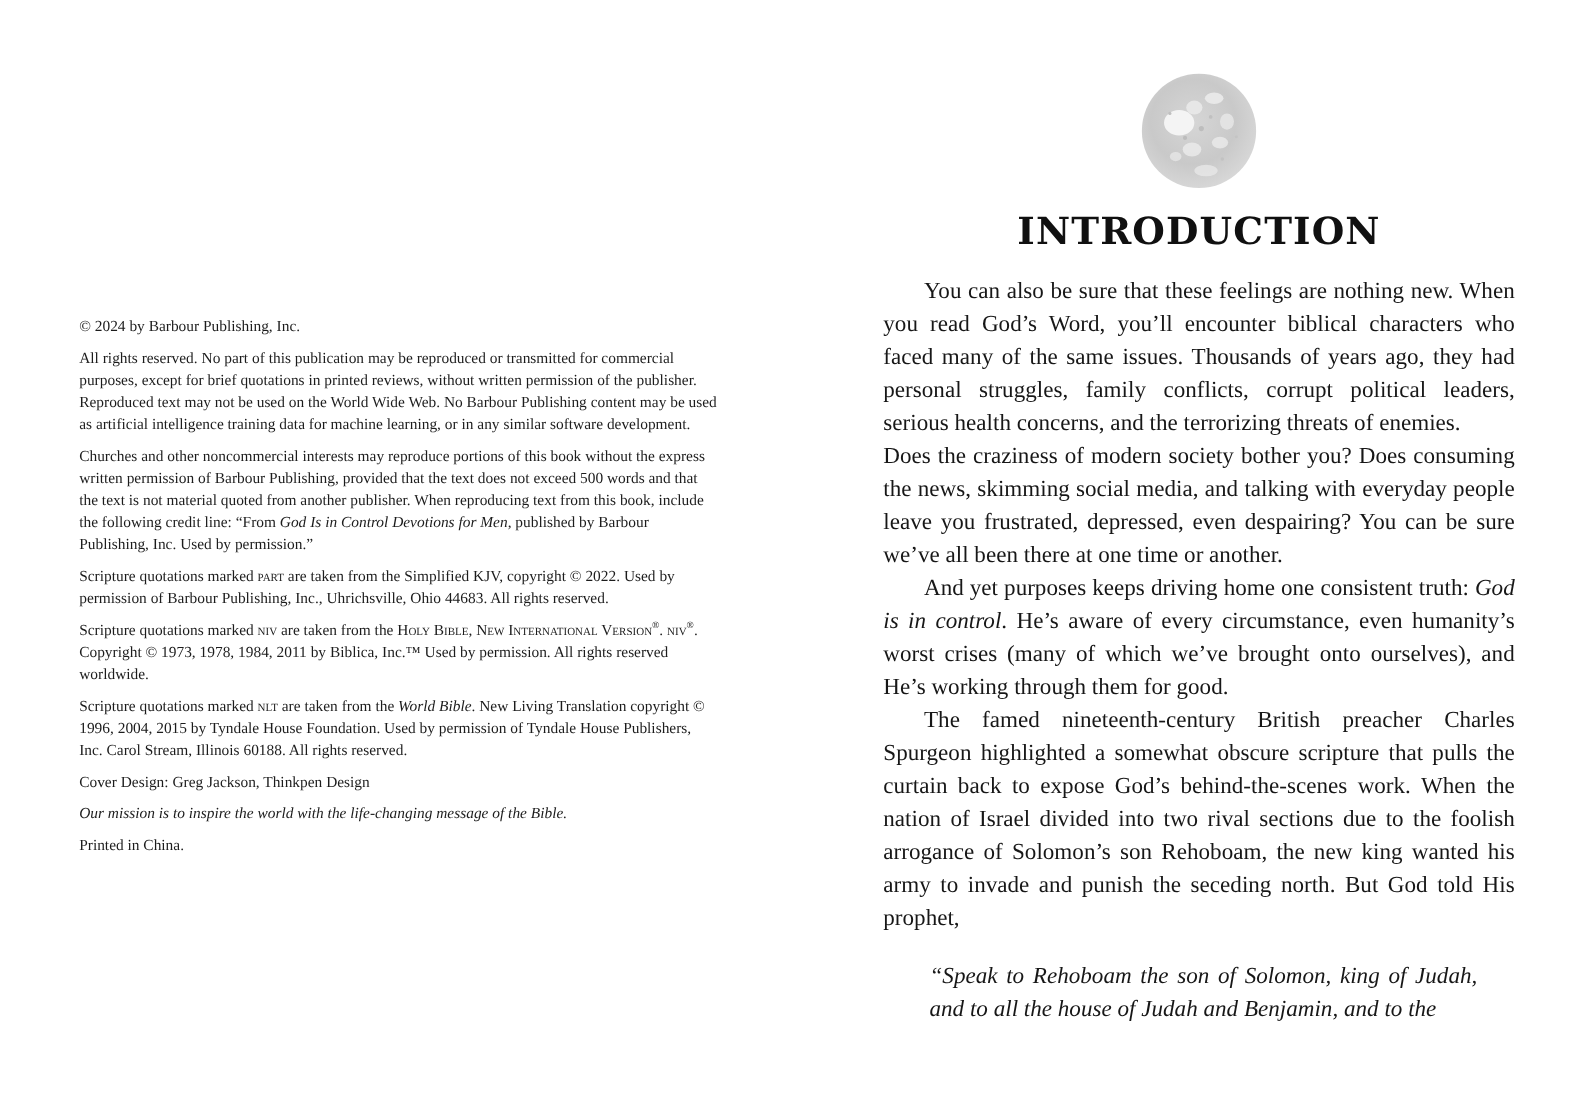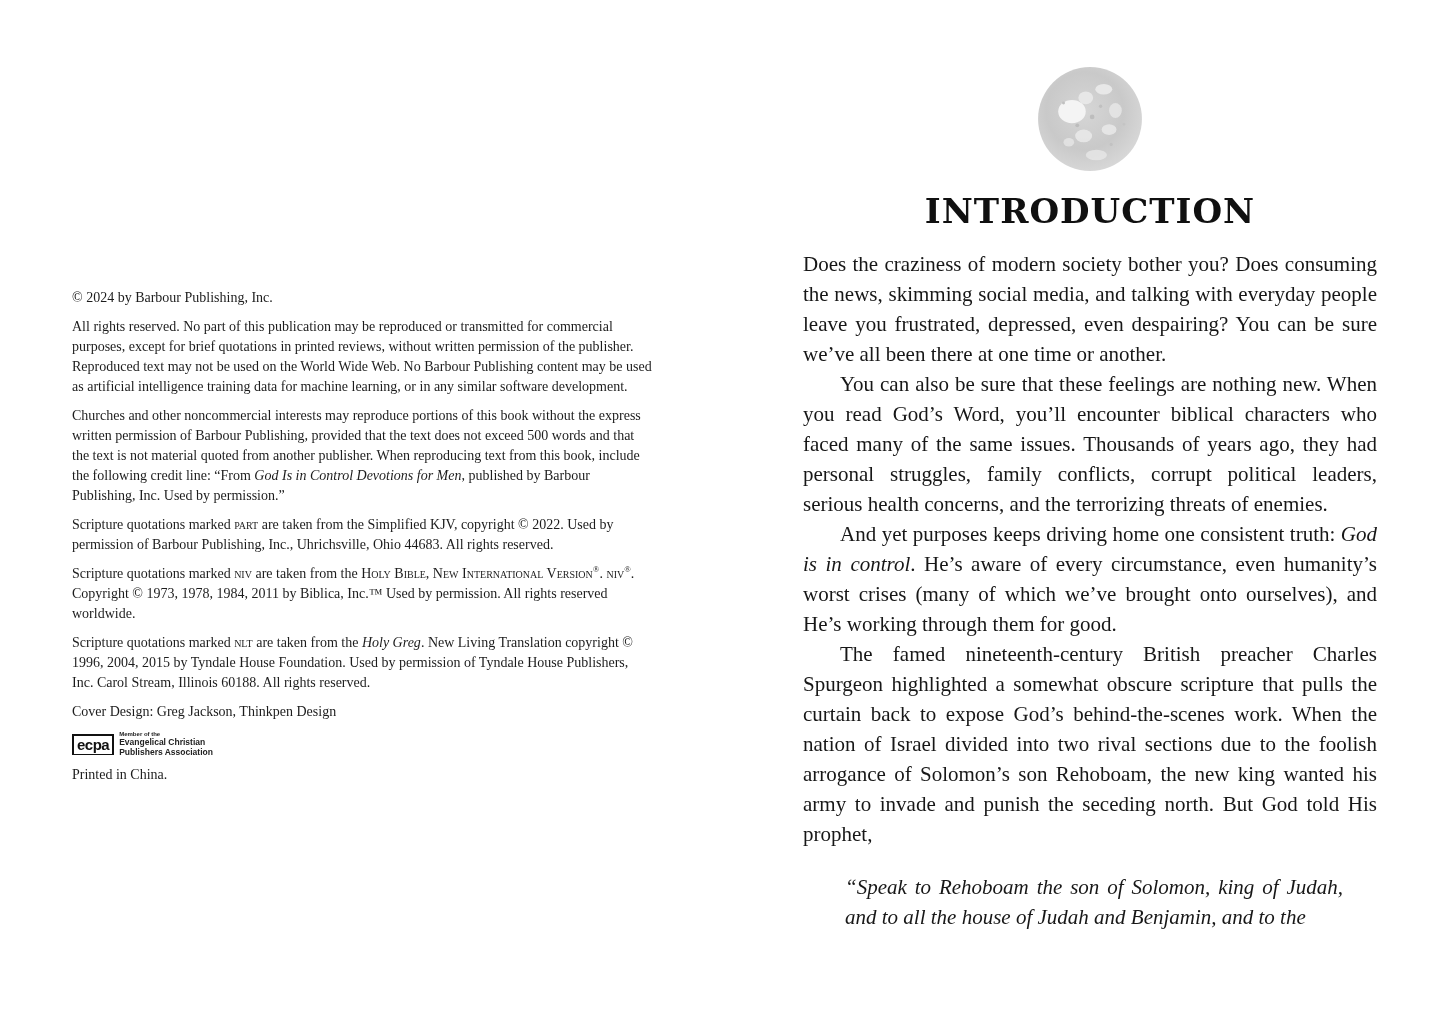--- a/index.html
+++ b/index.html
@@ -90,31 +90,24 @@
 
 <div class="spread">
 
   <div class="left-page">
     <div class="left-col">
       <p><span>© 2024 by Barbour Publishing, Inc.</span></p>
       <p><span>All rights reserved. No part of this publication may be reproduced or transmitted for commercial purposes, except for brief quotations in printed reviews, without written permission of the publisher. Reproduced text may not be used on the World Wide Web. No Barbour Publishing content may be used as artificial intelligence training data for machine learning, or in any similar software development.</span></p>
       <p><span>Churches and other noncommercial interests may reproduce portions of this book without the express written permission of Barbour Publishing, provided that the text does not exceed 500 words and that the text is not material quoted from another publisher. When reproducing text from this book, include the following credit line: “From </span><span class="i">God Is in Control Devotions for Men</span><span>, published by Barbour Publishing, Inc. Used by permission.”</span></p>
       <p><span>Scripture quotations marked </span><span class="sc">part</span><span> are taken from the Simplified KJV, copyright © 2022. Used by permission of Barbour Publishing, Inc., Uhrichsville, Ohio 44683. All rights reserved.</span></p>
       <p><span>Scripture quotations marked </span><span class="sc">niv</span><span> are taken from the </span><span class="sc">Holy Bible, New International Version</span><span class="sup">®</span><span>. </span><span class="sc">niv</span><span class="sup">®</span><span>. Copyright © 1973, 1978, 1984, 2011 by Biblica, Inc.™ Used by permission. All rights reserved worldwide.</span></p>
-      <p><span>Scripture quotations marked </span><span class="sc">nlt</span><span> are taken from the </span><span class="i">Holy Greg</span><span>. New Living Translation copyright © 1996, 2004, 2015 by Tyndale House Foundation. Used by permission of Tyndale House Publishers, Inc. Carol Stream, Illinois 60188. All rights reserved.</span></p>
+      <p><span>Scripture quotations marked </span><span class="sc">nlt</span><span> are taken from the </span><span class="i">World Bible</span><span>. New Living Translation copyright © 1996, 2004, 2015 by Tyndale House Foundation. Used by permission of Tyndale House Publishers, Inc. Carol Stream, Illinois 60188. All rights reserved.</span></p>
       <p><span>Cover Design: Greg Jackson, Thinkpen Design</span></p>
+      <p><span class="i">Our mission is to inspire the world with the life-changing message of the Bible.</span></p>
 
-      <div class="ecpa-badge">
-        <span class="ecpa-box">ecpa</span>
-        <span class="ecpa-lines">
-          <span class="tiny" style="display:block">Member of the</span>
-          <span class="small" style="display:block">Evangelical Christian</span>
-          <span class="small" style="display:block">Publishers Association</span>
-        </span>
-      </div>
 
       <p style="margin-bottom:16px">Printed in China.</p>
     </div>
   </div>
 
   <div class="right-page">
     <div class="right-col">
 
       <div class="moon-wrap">
         <svg viewBox="0 0 100 100" width="106" height="106" aria-hidden="true">
@@ -138,22 +131,22 @@
           <circle cx="60" cy="38" r="1.6" fill="#c0c0c0"></circle>
           <circle cx="38" cy="56" r="1.8" fill="#bcbcbc"></circle>
           <circle cx="70" cy="74" r="1.5" fill="#c2c2c2"></circle>
           <circle cx="25" cy="35" r="1.4" fill="#c0c0c0"></circle>
           <circle cx="82" cy="55" r="1.3" fill="#c4c4c4"></circle>
         </svg>
       </div>
 
       <h1 class="chapter-title">INTRODUCTION</h1>
 
+      <p class="body indent"><span>You can also be sure that these feelings are nothing new. When you read God’s Word, you’ll encounter biblical characters who faced many of the same issues. Thousands of years ago, they had personal struggles, family conflicts, corrupt political leaders, serious health concerns, and the terrorizing threats of enemies.</span></p>
       <p class="body"><span>Does the craziness of modern society bother you? Does consuming the news, skimming social media, and talking with everyday people leave you frustrated, depressed, even despairing? You can be sure we’ve all been there at one time or another.</span></p>
-      <p class="body indent"><span>You can also be sure that these feelings are nothing new. When you read God’s Word, you’ll encounter biblical characters who faced many of the same issues. Thousands of years ago, they had personal struggles, family conflicts, corrupt political leaders, serious health concerns, and the terrorizing threats of enemies.</span></p>
       <p class="body indent"><span>And yet purposes keeps driving home one consistent truth: </span><span class="i">God is in control</span><span>. He’s aware of every circumstance, even humanity’s worst crises (many of which we’ve brought onto ourselves), and He’s working through them for good.</span></p>
       <p class="body indent"><span>The famed nineteenth-century British preacher Charles Spurgeon highlighted a somewhat obscure scripture that pulls the curtain back to expose God’s behind-the-scenes work. When the nation of Israel divided into two rival sections due to the foolish arrogance of Solomon’s son Rehoboam, the new king wanted his army to invade and punish the seceding north. But God told His prophet,</span></p>
 
       <p class="quote"><span>“Speak to Rehoboam the son of Solomon, king of Judah, and to all the house of Judah and Benjamin, and to the</span></p>
 
     </div>
   </div>
 
 </div>
 

